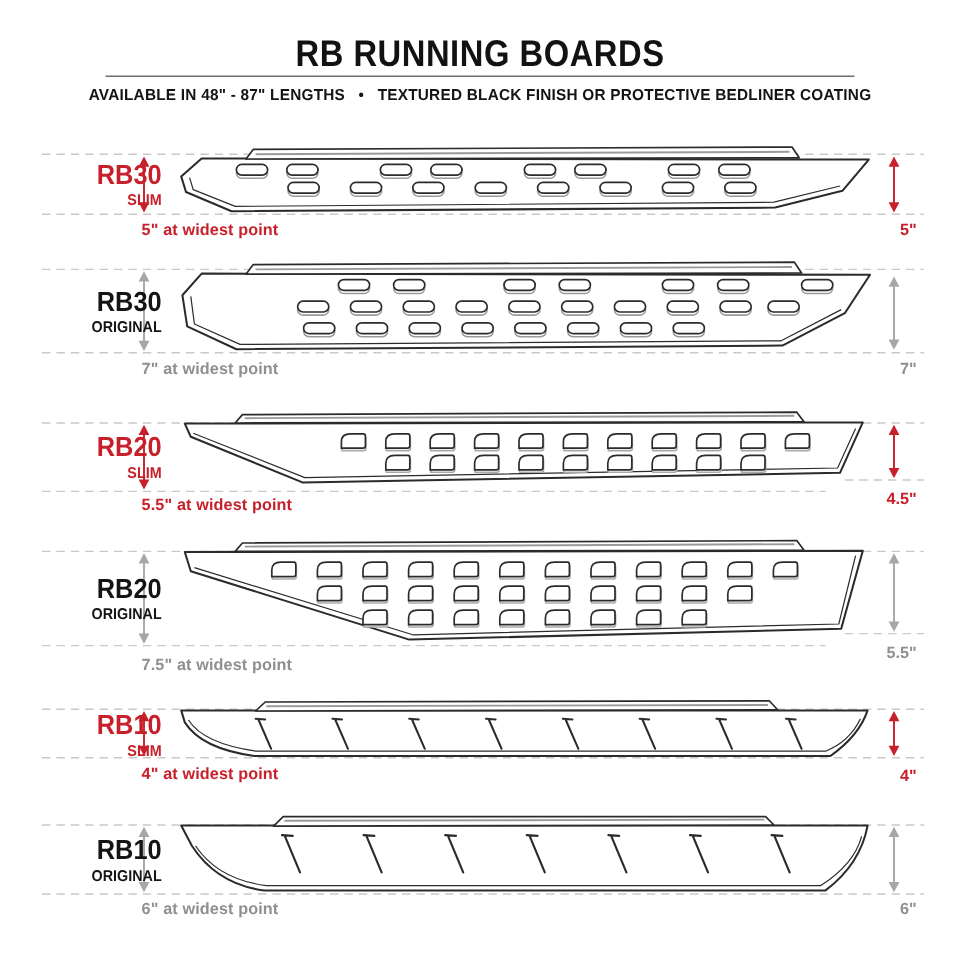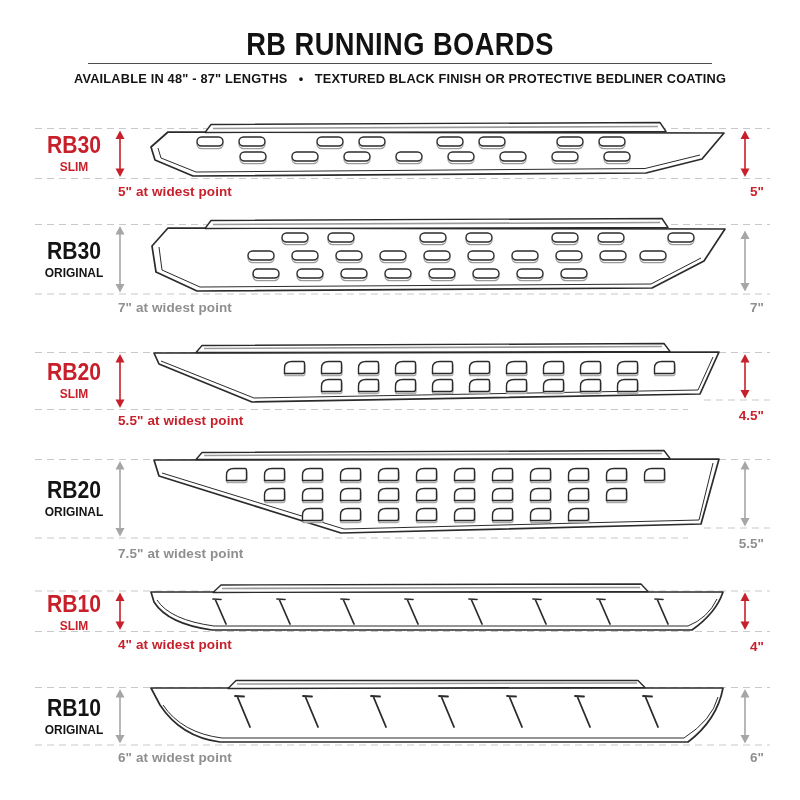--- a/index.html
+++ b/index.html
@@ -7,21 +7,21 @@
          font-family:"Liberation Sans",sans-serif;}
   
   .title{position:absolute;top:27px;left:0;width:800px;text-align:center;
          font-size:31px;font-weight:bold;color:#121212;letter-spacing:.5px;
          transform:scaleX(.88);transform-origin:50% 50%;white-space:nowrap;}
   .rule{position:absolute;top:63px;left:88px;width:624px;border-top:1.6px solid #4d4d4d;}
   .subtitle{position:absolute;top:71px;left:0;width:800px;text-align:center;
             font-size:13.2px;font-weight:bold;color:#141414;letter-spacing:.2px;
             white-space:pre;transform:scaleX(.97);transform-origin:50% 50%;}
   
-  .model-label{position:absolute;left:8px;width:132px;text-align:center;line-height:1;}
+  .model-label{position:absolute;left:8px;width:132px;text-align:right;line-height:1;}
   .model-label .model{font-size:23px;font-weight:bold;transform:scaleX(.92);transform-origin:center;}
   .model-label .variant{font-size:13px;font-weight:bold;margin-top:3px;transform:scaleX(.92);transform-origin:center;}
   .caption{position:absolute;left:118px;font-size:13.5px;font-weight:bold;letter-spacing:.1px;white-space:nowrap;}
   .measure{position:absolute;left:700px;width:64px;text-align:right;font-size:13.5px;font-weight:bold;}
   .red{color:#c8202a;}
   .dark{color:#141414;}
   .gray{color:#8f8f8f;}
   
   .art{position:absolute;top:0;left:0;}
   .dash{stroke:#c9c9c9;stroke-width:1.2;stroke-dasharray:7 5;fill:none;}

